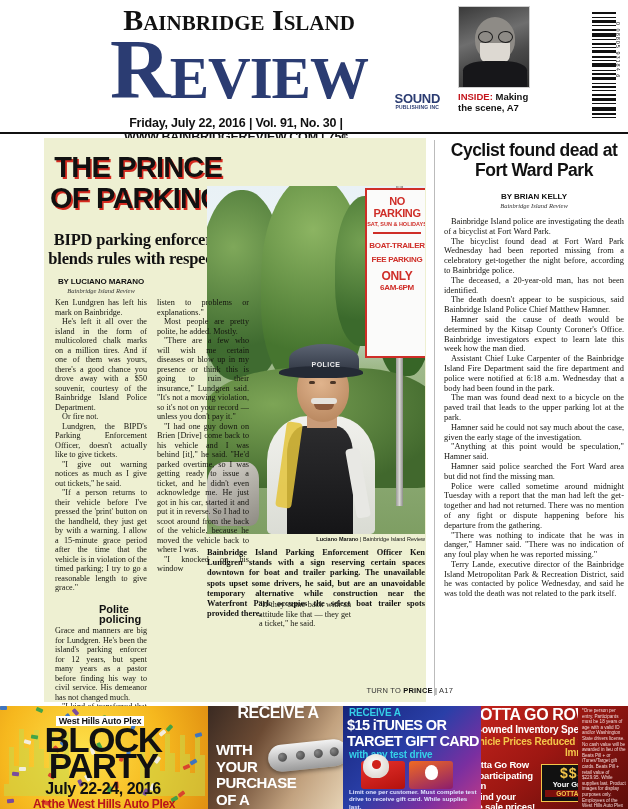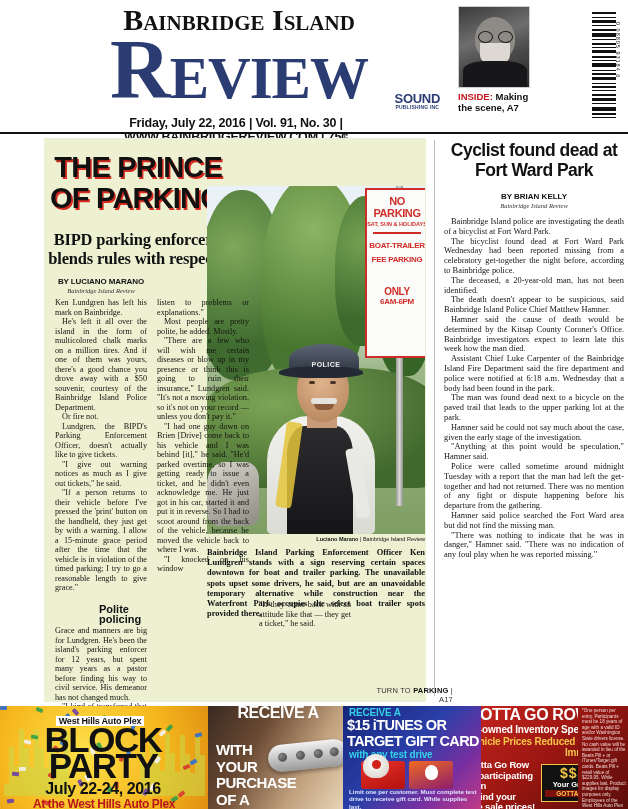--- a/index.html
+++ b/index.html
@@ -253,21 +253,21 @@
   }
   .sgn-red {
     font-family:"Liberation Sans", sans-serif; font-weight:bold;
     color:#cf2e28; text-align:center;
   }
   .sgn-t1 { font-size: 11px; margin-top: 5px; letter-spacing:-.4px; }
   .sgn-t2 { font-size: 5.5px; margin-top: 2px; }
   .sgn-hr { height:2px; background:#cf2e28; margin: 5px 6px; }
   .sgn-t3 { font-size: 8px; margin-top: 7px; letter-spacing:-.3px; }
   .sgn-t4 { font-size: 8px; margin-top: 5px; letter-spacing:-.3px; }
-  .sgn-t5 { font-size: 10px; margin-top: 22px; letter-spacing:-.3px; }
+  .sgn-t5 { font-size: 12px; margin-top: 5px; letter-spacing:-.3px; }
   .sgn-t6 { font-size: 8px; letter-spacing:-.3px; }
 
   .photo-credit {
     position: absolute; left: 163px; top: 398px; width: 218px;
     text-align: right;
     font-family: "Liberation Sans", sans-serif;
     font-weight: bold; font-size: 5.5px; color: #111;
   }
   .photo-credit .pc-sub { font-weight: normal; }
 
@@ -663,40 +663,41 @@
         <div id="col3b">
             <p class="noin">Grace and manners are big for Lundgren. He's been the island's parking enforcer for 12 years, but spent many years as a pastor before finding his way to civil service. His demeanor has not changed much.</p>
             <p>"I kind of transferred that to shepherding vehicles," he said. "I'm easy to get along with. I</p>
           </div>
       </div>
       <div class="col c5" id="col5">
           <p class="noin">"If they come back with an attitude like that — they get a ticket," he said.</p>
         </div>
       <div class="col c6" id="col6"></div>
 
-      <div class="turnto"><span>TURN TO </span><b>PARKING</b><span> | A17</span></div>
+      <div class="turnto"><span>TURN TO </span><b>PRINCE</b><span> | A17</span></div>
     </div>
 
     <div class="right-pane">
       <div class="r-headline">Cyclist found dead at Fort Ward Park</div>
       <div class="r-byline">BY BRIAN KELLY</div>
       <div class="r-byline-sub">Bainbridge Island Review</div>
       <div class="r-body" id="rbody">
           <p class="noin">Bainbridge Island police are investigating the death of a bicyclist at Fort Ward Park.</p>
           <p>The bicyclist found dead at Fort Ward Park Wednesday had been reported missing from a celebratory get-together the night before, according to Bainbridge police.</p>
           <p>The deceased, a 20-year-old man, has not been identified.</p>
           <p>The death doesn't appear to be suspicious, said Bainbridge Island Police Chief Matthew Hamner.</p>
           <p>Hamner said the cause of death would be determined by the Kitsap County Coroner's Office. Bainbridge investigators expect to learn late this week how the man died.</p>
           <p>Assistant Chief Luke Carpenter of the Bainbridge Island Fire Department said the fire department and police were notified at 6:18 a.m. Wednesday that a body had been found in the park.</p>
           <p>The man was found dead next to a bicycle on the paved trail that leads to the upper parking lot at the park.</p>
           <p>Hamner said he could not say much about the case, given the early stage of the investigation.</p>
           <p>"Anything at this point would be speculation," Hamner said.</p>
+          <p>Hamner said police searched the Fort Ward area but did not find the missing man.</p>
           <p>Police were called sometime around midnight Tuesday with a report that the man had left the get-together and had not returned. There was no mention of any fight or dispute happening before his departure from the gathering.</p>
-          <p>Hamner said police searched the Fort Ward area but did not find the missing man.</p>
           <p>"There was nothing to indicate that he was in danger," Hamner said. "There was no indication of any foul play when he was reported missing."</p>
+          <p>Terry Lande, executive director of the Bainbridge Island Metropolitan Park &amp; Recreation District, said he was contacted by police Wednesday, and said he was told the death was not related to the park itself.</p>
         </div>
     </div>
   </div>
 
   <div class="adstrip">
 
     <div class="ad-a">
       <div id="eqbars">
           <div class="eq" style="left: 4px; height: 12px; top: 78px;"></div>
           <div class="eq" style="left: 9px; height: 49px; top: 41px;"></div>

